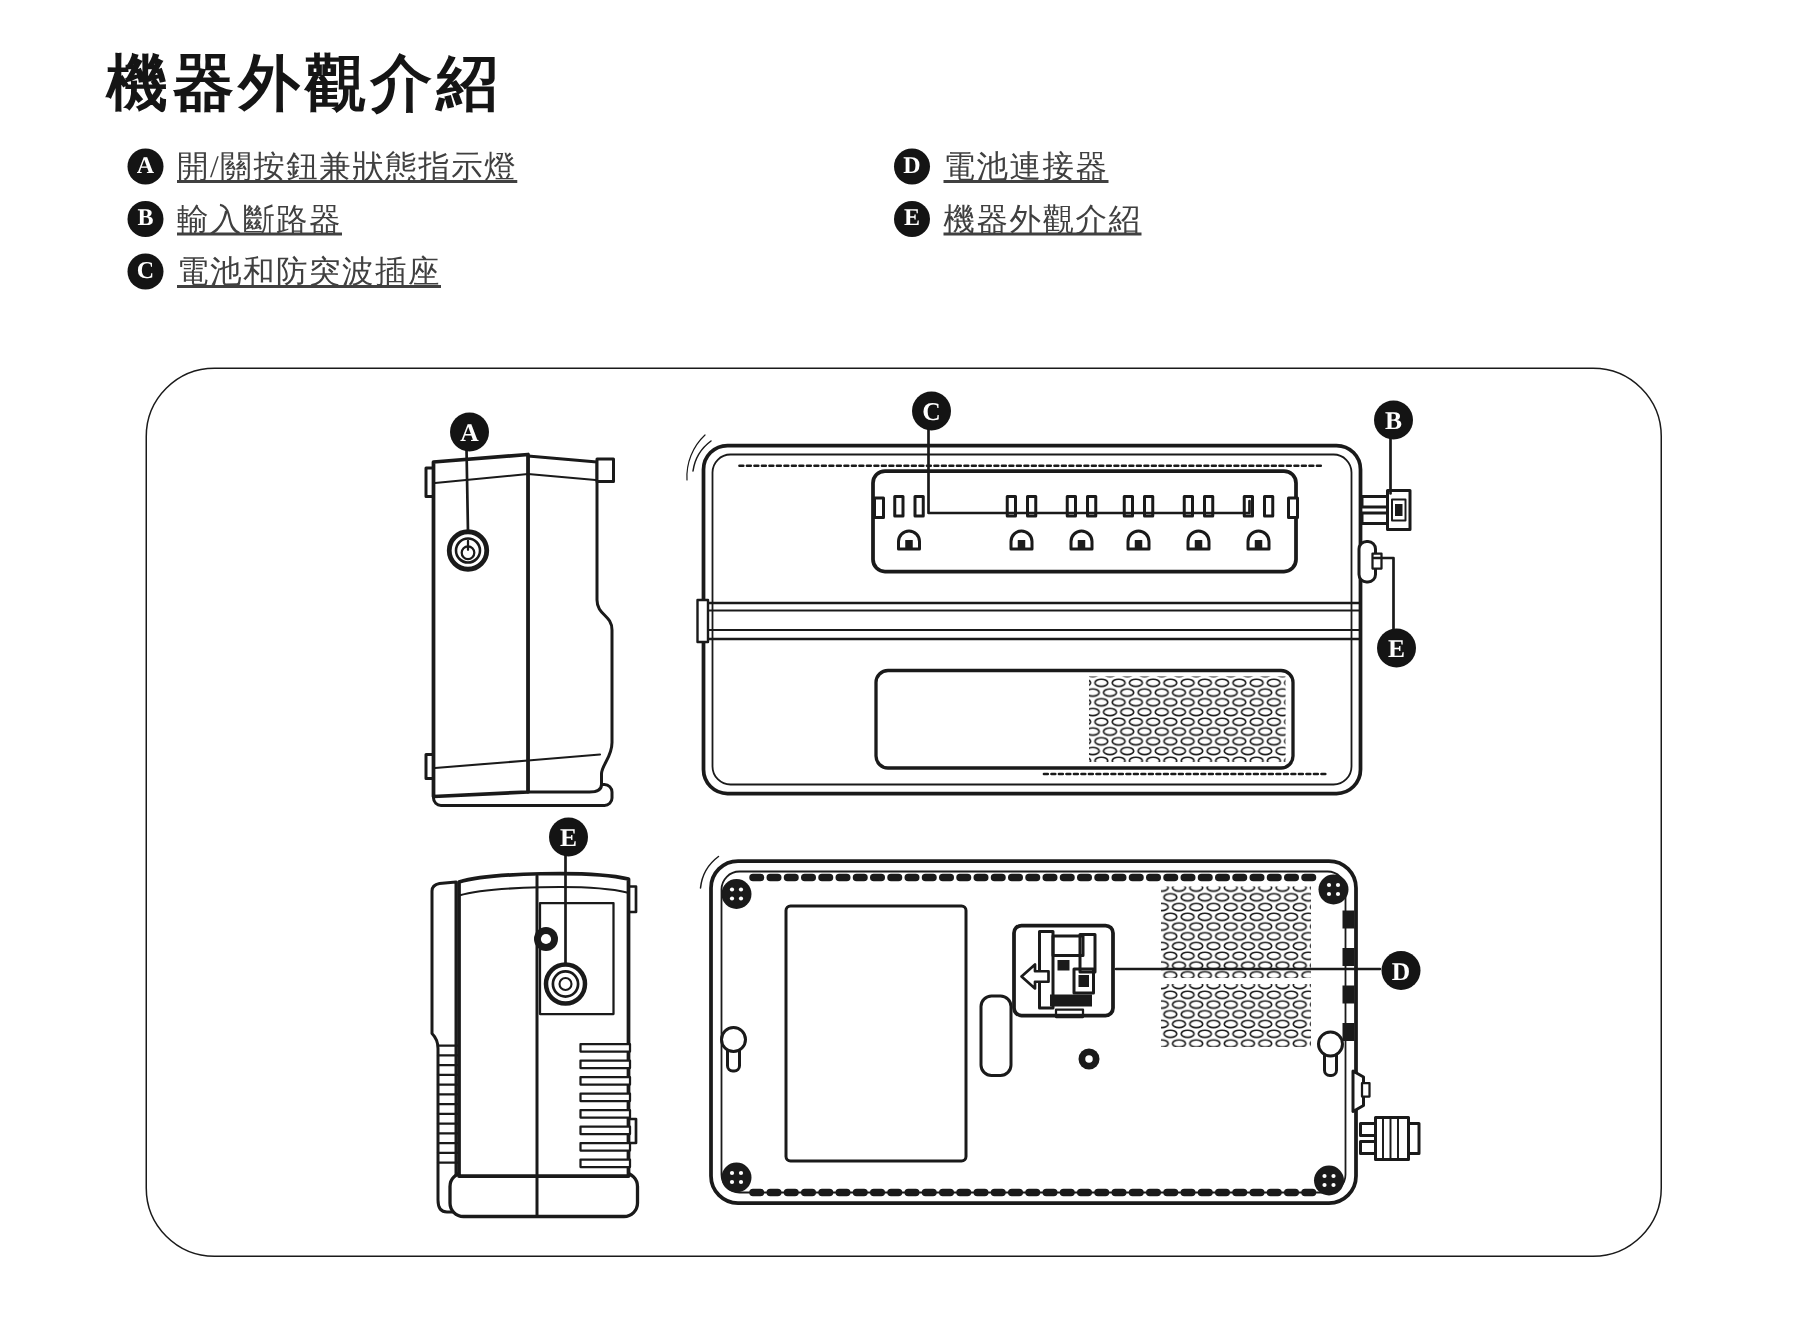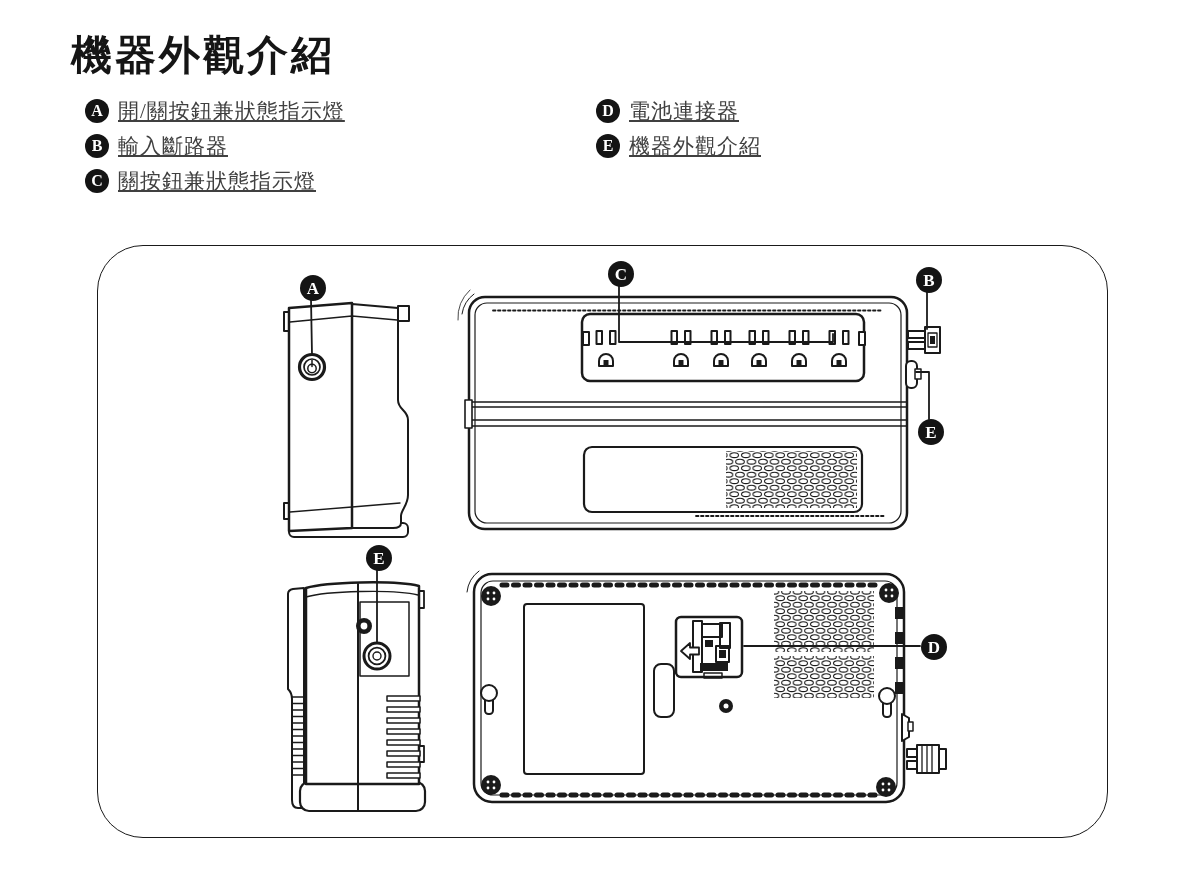--- a/index.html
+++ b/index.html
@@ -34,21 +34,21 @@
     <div class="legend-row">
       <span class="badge">A</span>
       <span class="legend-label">開/關按鈕兼狀態指示燈</span>
     </div>
     <div class="legend-row">
       <span class="badge">B</span>
       <span class="legend-label">輸入斷路器</span>
     </div>
     <div class="legend-row">
       <span class="badge">C</span>
-      <span class="legend-label">關按鈕兼狀態指示燈</span>
+      <span class="legend-label">電池和防突波插座</span>
     </div>
   </div>
 
   <div class="legend-col right">
     <div class="legend-row">
       <span class="badge">D</span>
       <span class="legend-label">電池連接器</span>
     </div>
     <div class="legend-row">
       <span class="badge">E</span>

